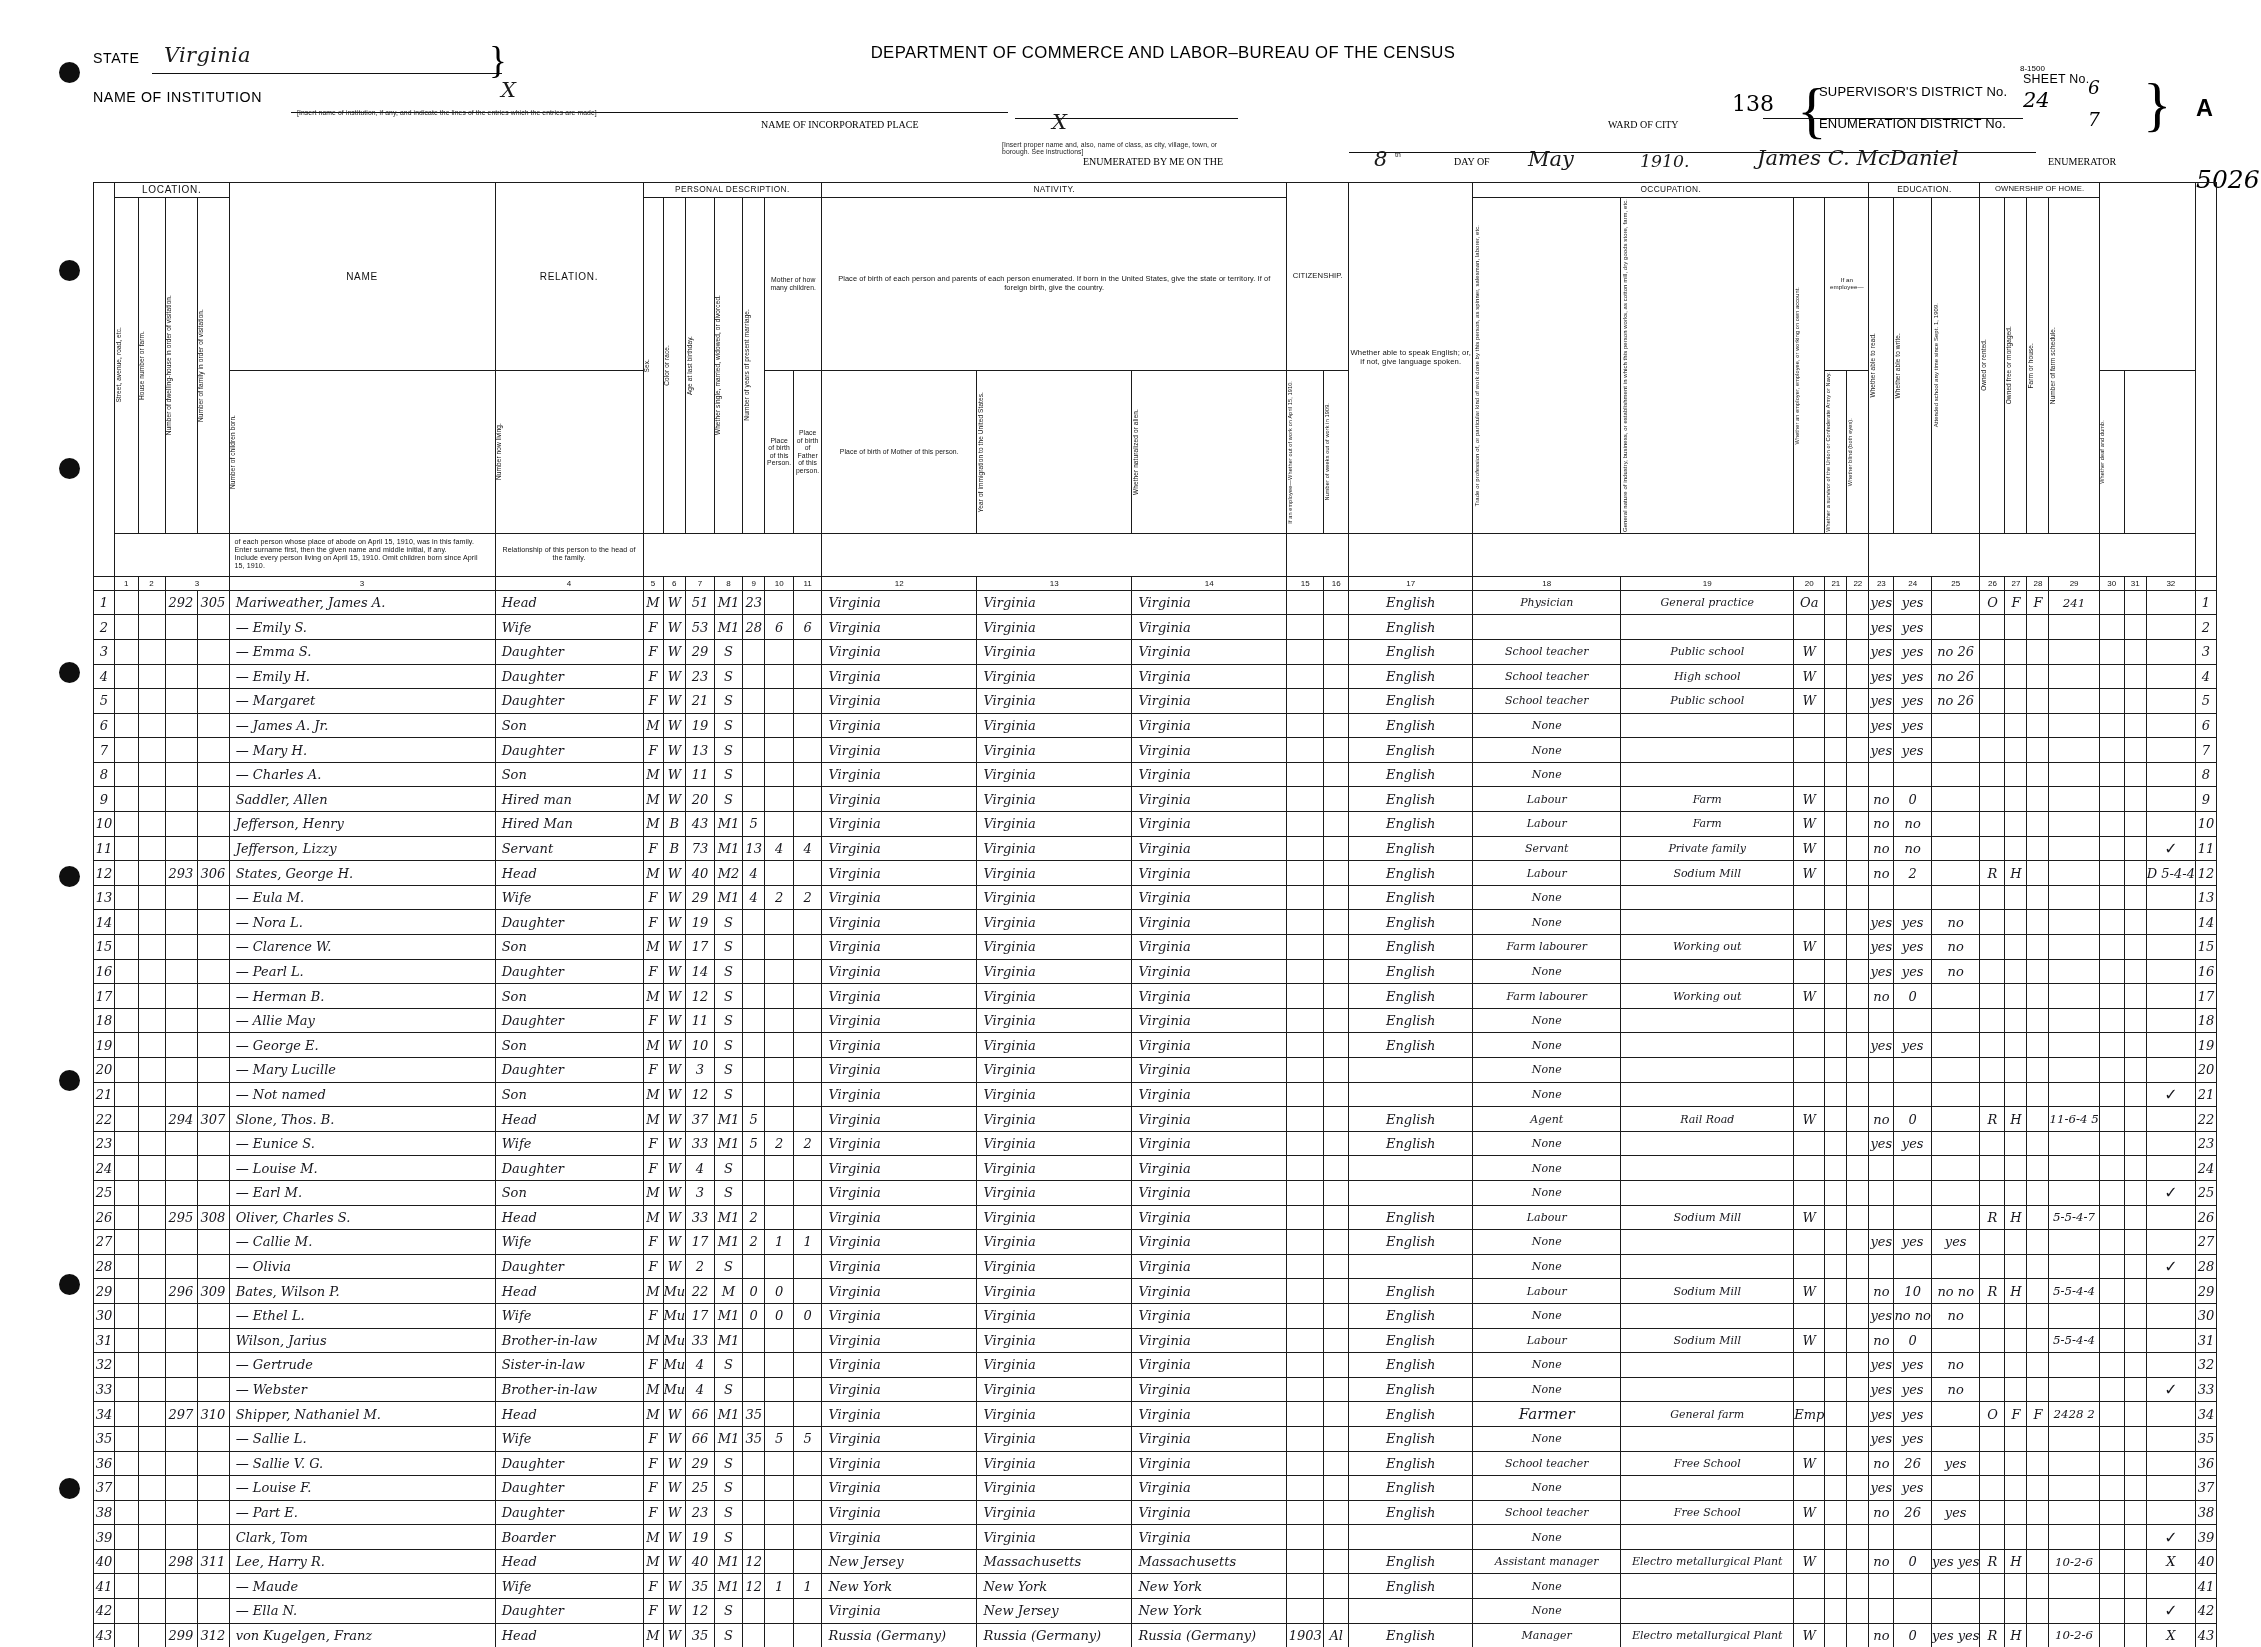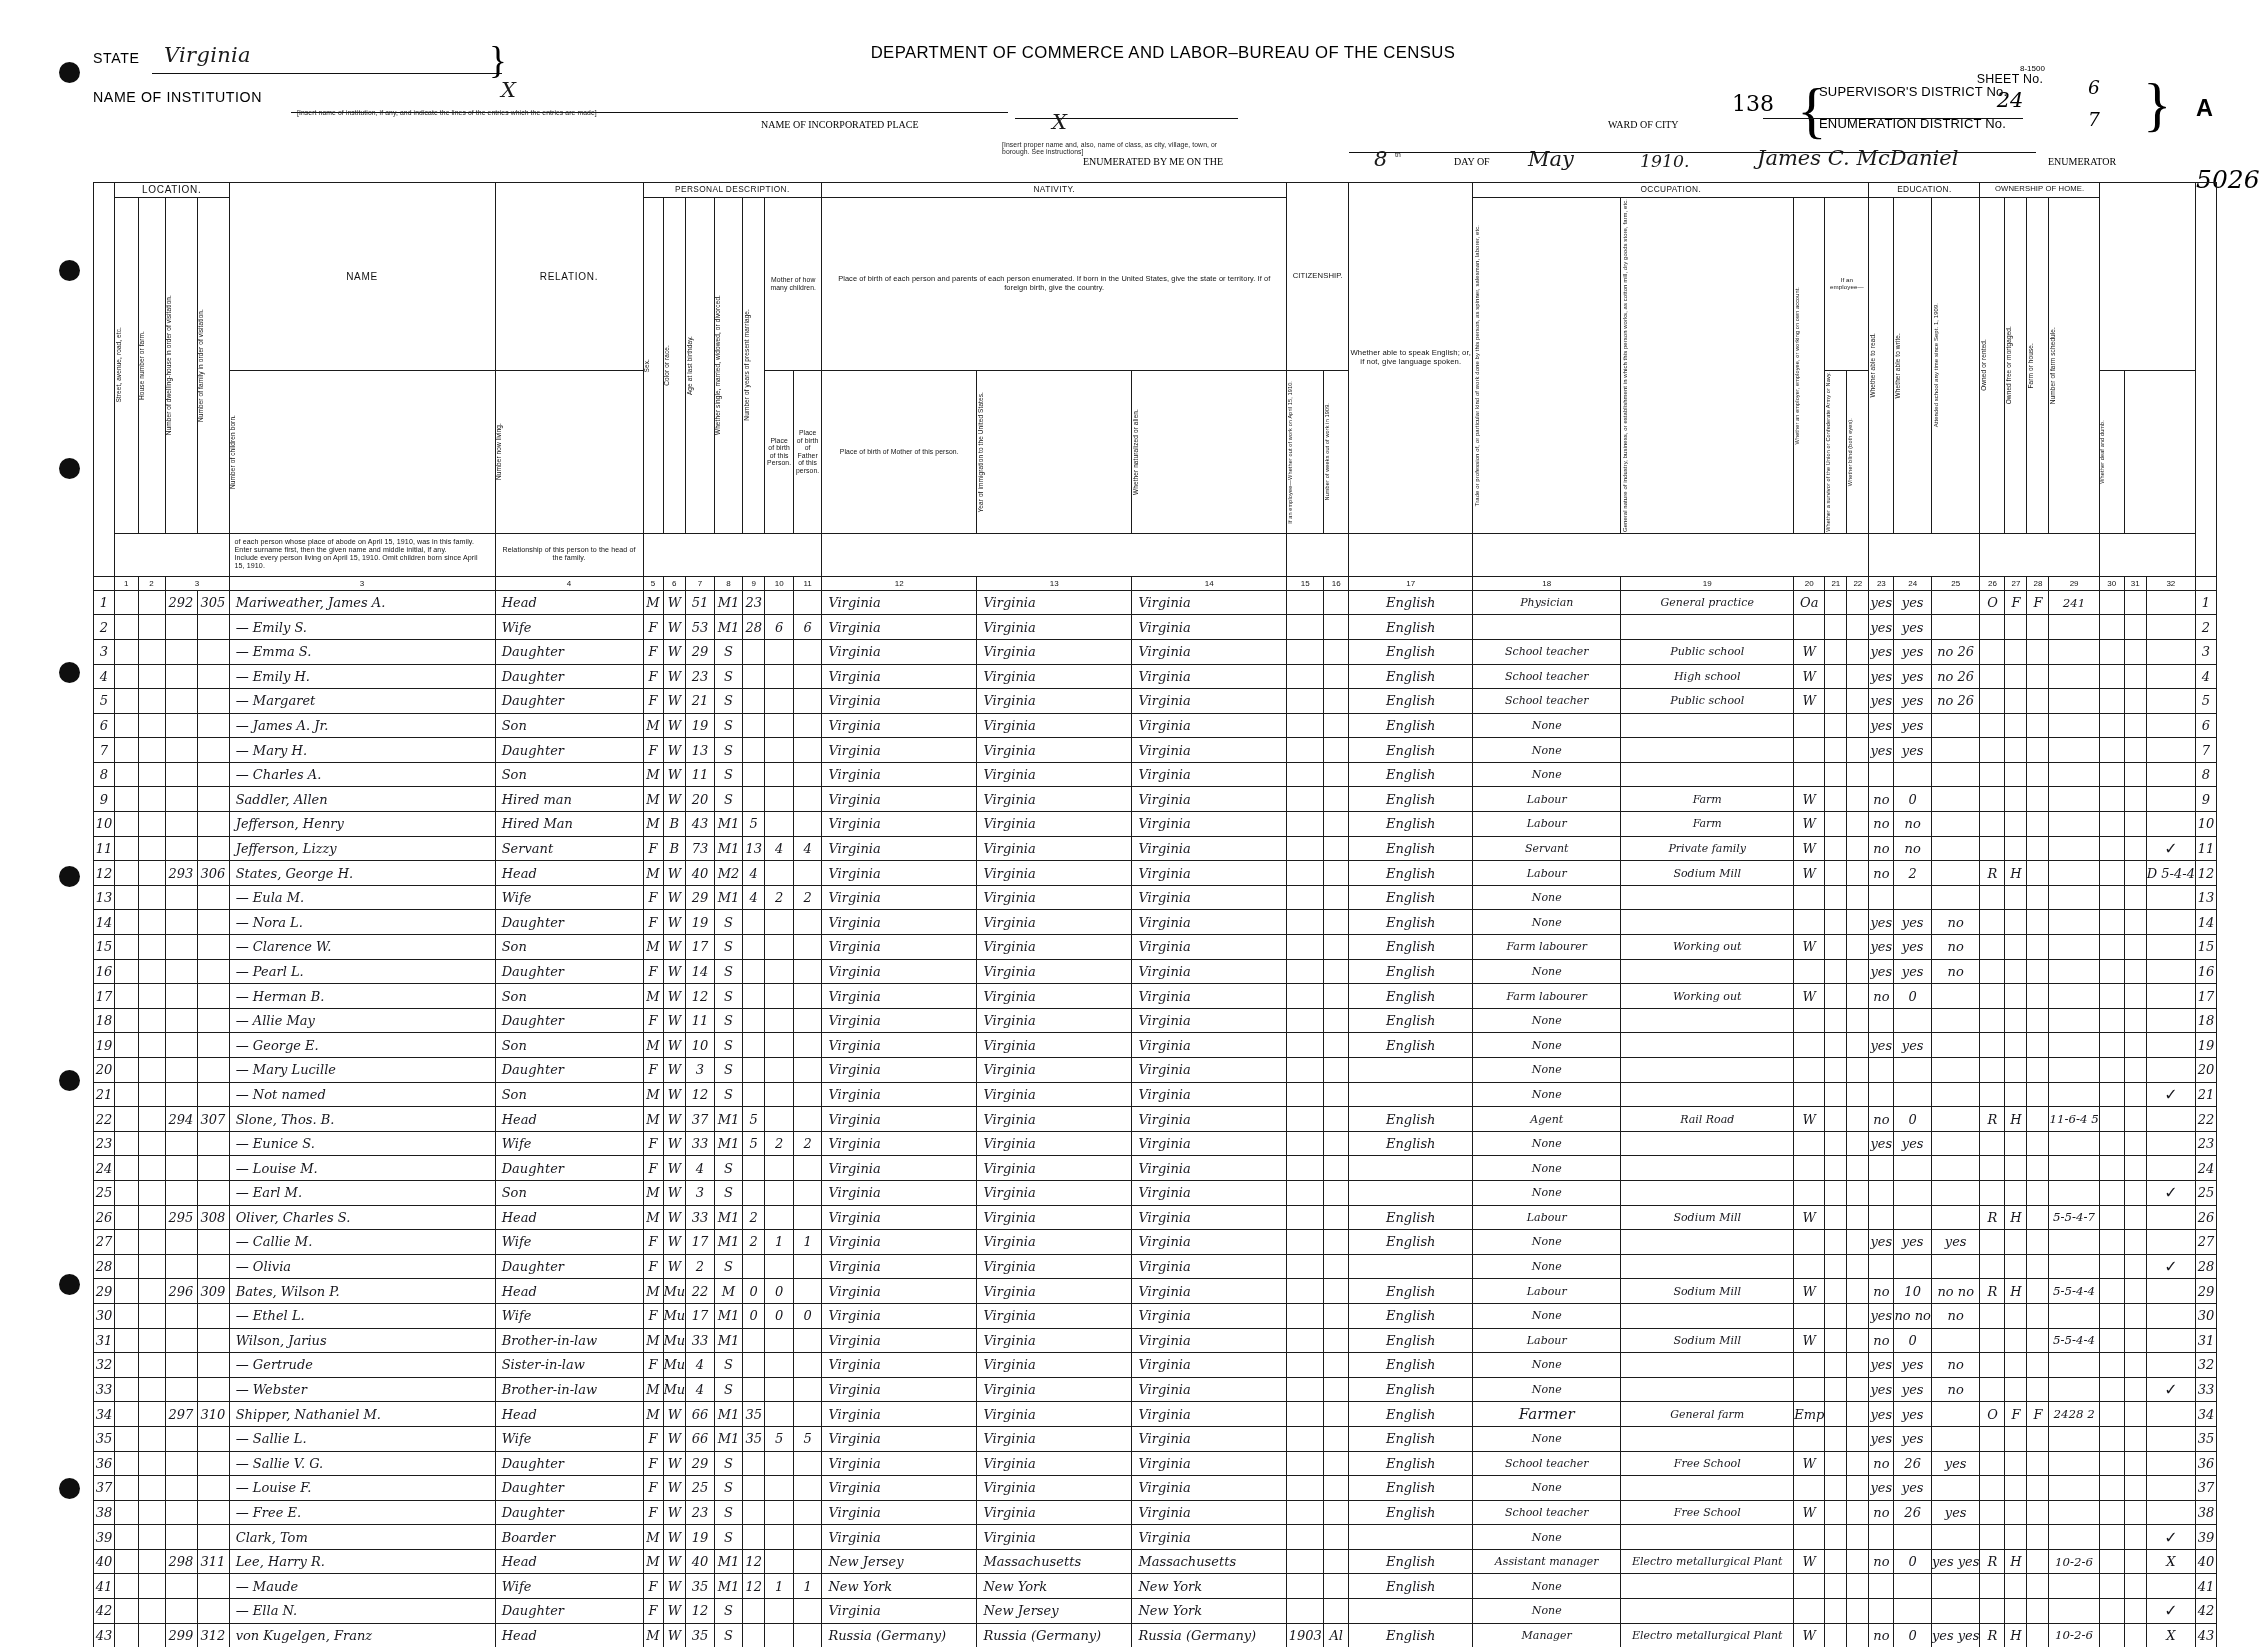--- a/index.html
+++ b/index.html
@@ -22,21 +22,21 @@
   .script.sm{font-size:17.3px;}
   .tiny{font-family:"Liberation Sans",sans-serif;font-size:6.8px;letter-spacing:0.1px;color:#222;}
   .center-title{position:absolute;left:631px;top:0;width:878px;text-align:center;}
   .ct1{font-family:"Liberation Sans",sans-serif;font-size:16.7px;letter-spacing:0.4px;}
   .ct2{font-family:"Liberation Sans",sans-serif;font-weight:bold;font-size:26px;letter-spacing:0.2px;margin-top:6.2px;}
   .pagenum{position:absolute;left:1639px;top:48px;font-family:"DejaVu Serif",serif;font-size:22px;}
   .supbox{position:absolute;left:1704px;top:36px;width:396px;height:67px;}
   .supbox .brace{position:absolute;left:0;top:0;font-size:62px;line-height:62px;}
   .sup-line{position:absolute;left:22px;font-family:"Liberation Sans",sans-serif;font-size:13px;letter-spacing:0.2px;}
   .sup-val{position:absolute;font-family:"DejaVu Serif",serif;font-style:italic;font-size:18.6px;}
-  .sheetbox{position:absolute;left:1824px;top:28.5px;width:186px;text-align:center;}
+  .sheetbox{position:absolute;left:1930px;top:28.5px;width:186px;}
   .sheet-lbl{font-family:"Liberation Sans",sans-serif;font-size:12.4px;letter-spacing:0.3px;}
   .sheet-val{font-family:"DejaVu Serif",serif;font-style:italic;font-size:21px;margin-top:2.5px;}
   .sheet-A{position:absolute;left:2103px;top:52px;font-family:"Liberation Sans",sans-serif;font-size:23.5px;font-weight:bold;}
   .formno{position:absolute;left:1927px;top:21px;font-family:"Liberation Sans",sans-serif;font-size:8px;}
   .bignum{position:absolute;left:2103px;top:122px;font-family:"DejaVu Serif",serif;font-style:italic;font-size:25px;}
   
   table{border-collapse:collapse;position:absolute;left:93px;top:182px;}
   td,th{border:0.6px solid #1b1b1b;padding:0;}
   .hcell{font-family:"Liberation Sans",sans-serif;font-size:7.7px;text-align:center;vertical-align:middle;line-height:1.12;letter-spacing:0.1px;color:#111;padding:1.2px 0.6px;margin-left:15px;}
   .hcell.big{font-size:10px;letter-spacing:0.7px;}
@@ -1748,21 +1748,21 @@
           <td class="c"></td>
           <td class="c"></td>
           <td class="rn">37</td>
         </tr>
         <tr class="datarow">
           <td class="rn">38</td>
           <td class="c"></td>
           <td class="c"></td>
           <td class="c"></td>
           <td class="c"></td>
-          <td class="l">—  Free E.</td>
+          <td class="l">—  Part E.</td>
           <td class="l">Daughter</td>
           <td class="c">F</td>
           <td class="c">W</td>
           <td class="c">23</td>
           <td class="c">S</td>
           <td class="c"></td>
           <td class="c"></td>
           <td class="c"></td>
           <td class="l">Virginia</td>
           <td class="l">Virginia</td>

